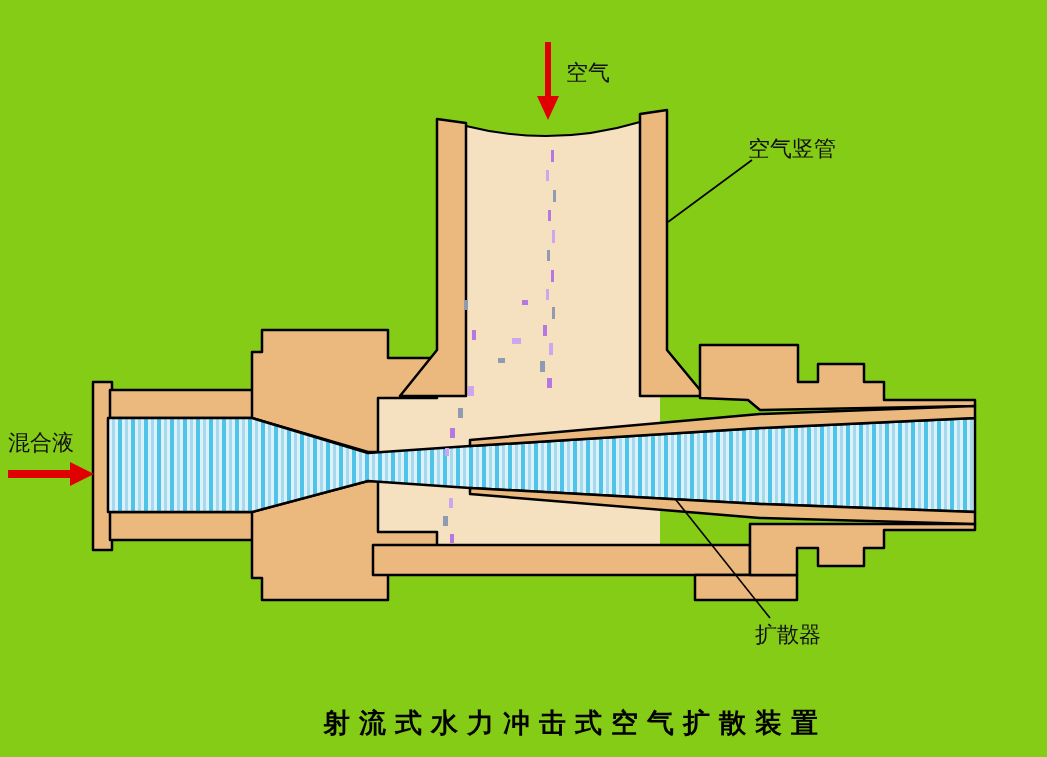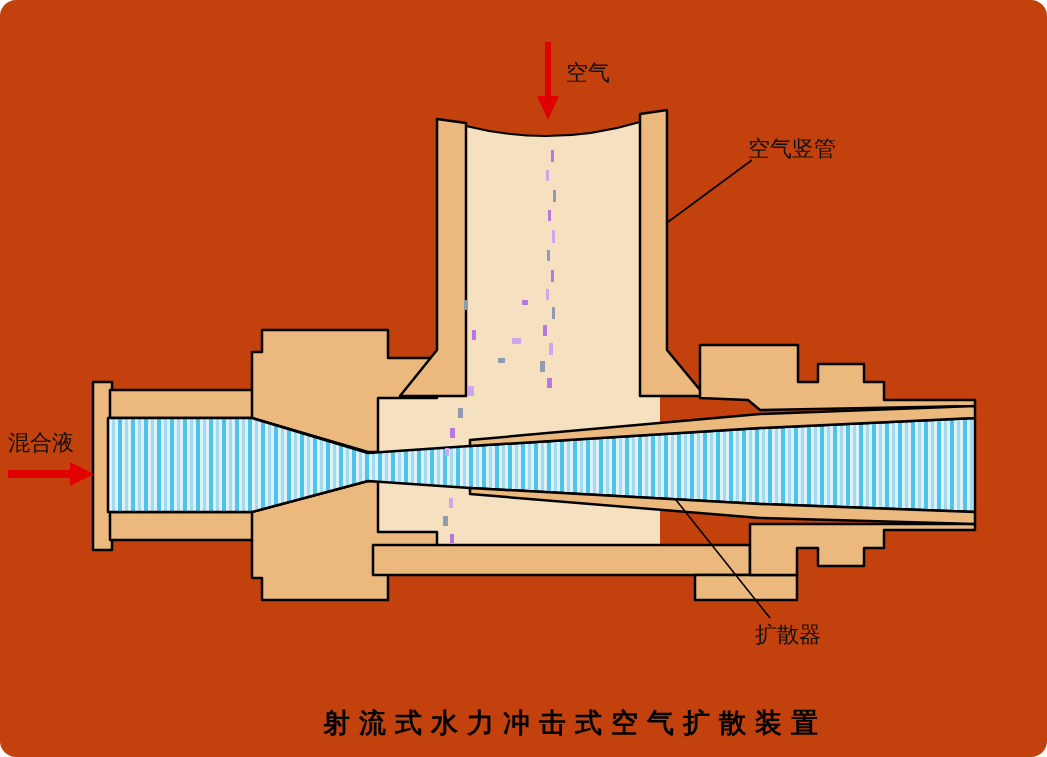--- a/index.html
+++ b/index.html
@@ -1,22 +1,21 @@
 <!DOCTYPE html>
 <html style="--body: #EBB87E; --interior: #F5E0C0; --stripe-bg: #DCF1FA; --stripe-cyan: #4FC4E8; --stripe-blue: #A5D9EE; --outline: #000000; --arrow: #E10000; --dash-purple: #B678E0; --dash-light: #CFA6EE; --dash-gray: #8F9BB0;"><head>
 <meta charset="utf-8">
 <style>
   html,body{margin:0;padding:0;background:#ffffff;}
   .stage{
     position:relative;
     width:1047px;height:757px;
-    background:#c2410c;
+    background:#84cc16;
     font-family:"DejaVu Sans",sans-serif;
     overflow:hidden;
-    border-radius:16px;
   }
   svg{display:block;}
   .body-piece{
     fill:var(--body);
     stroke:var(--outline);
     stroke-width:2.5;
     stroke-linejoin:round;
   }
   .pale{ fill:var(--interior); stroke:none; }
   .flow{

